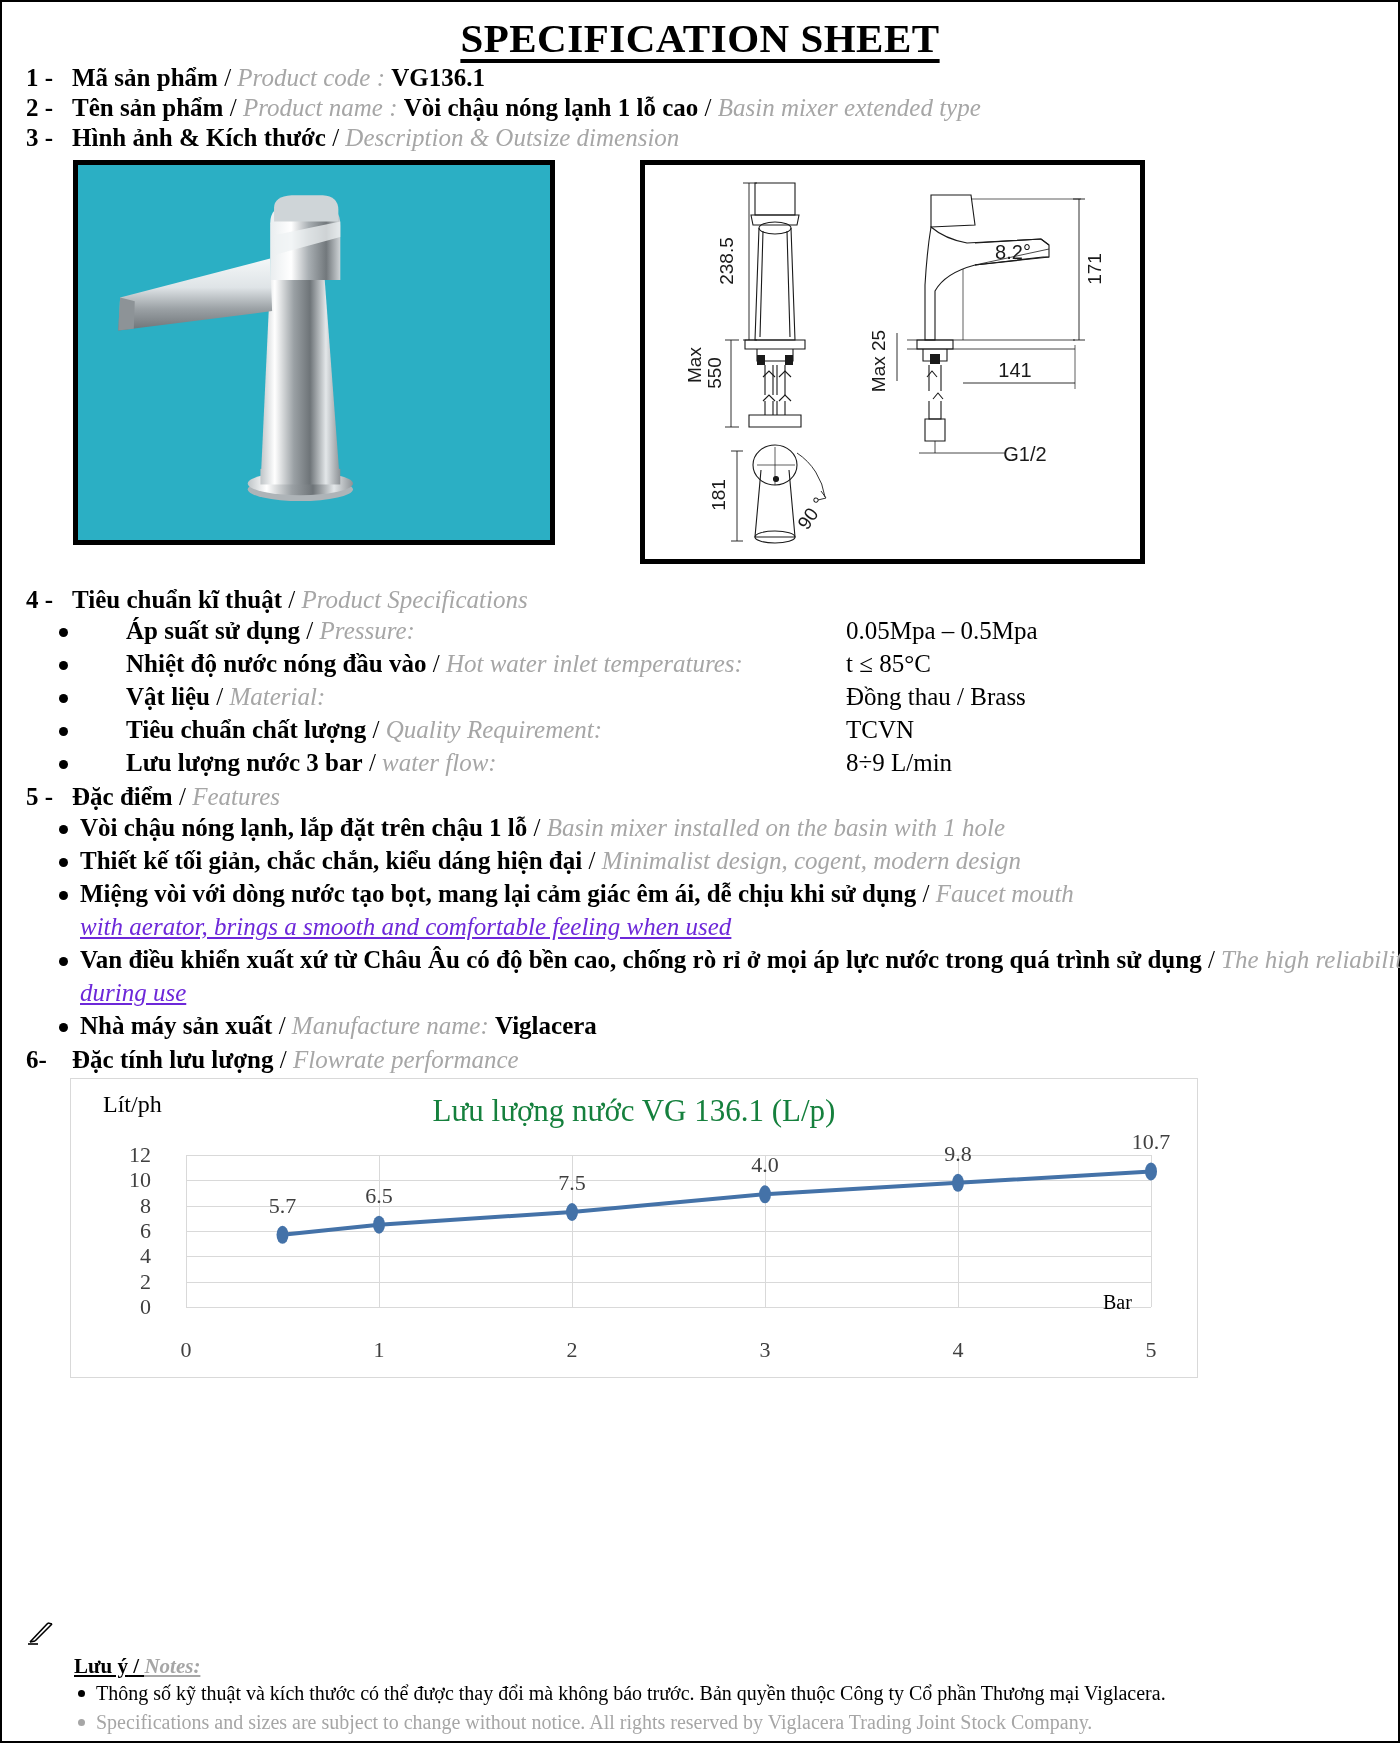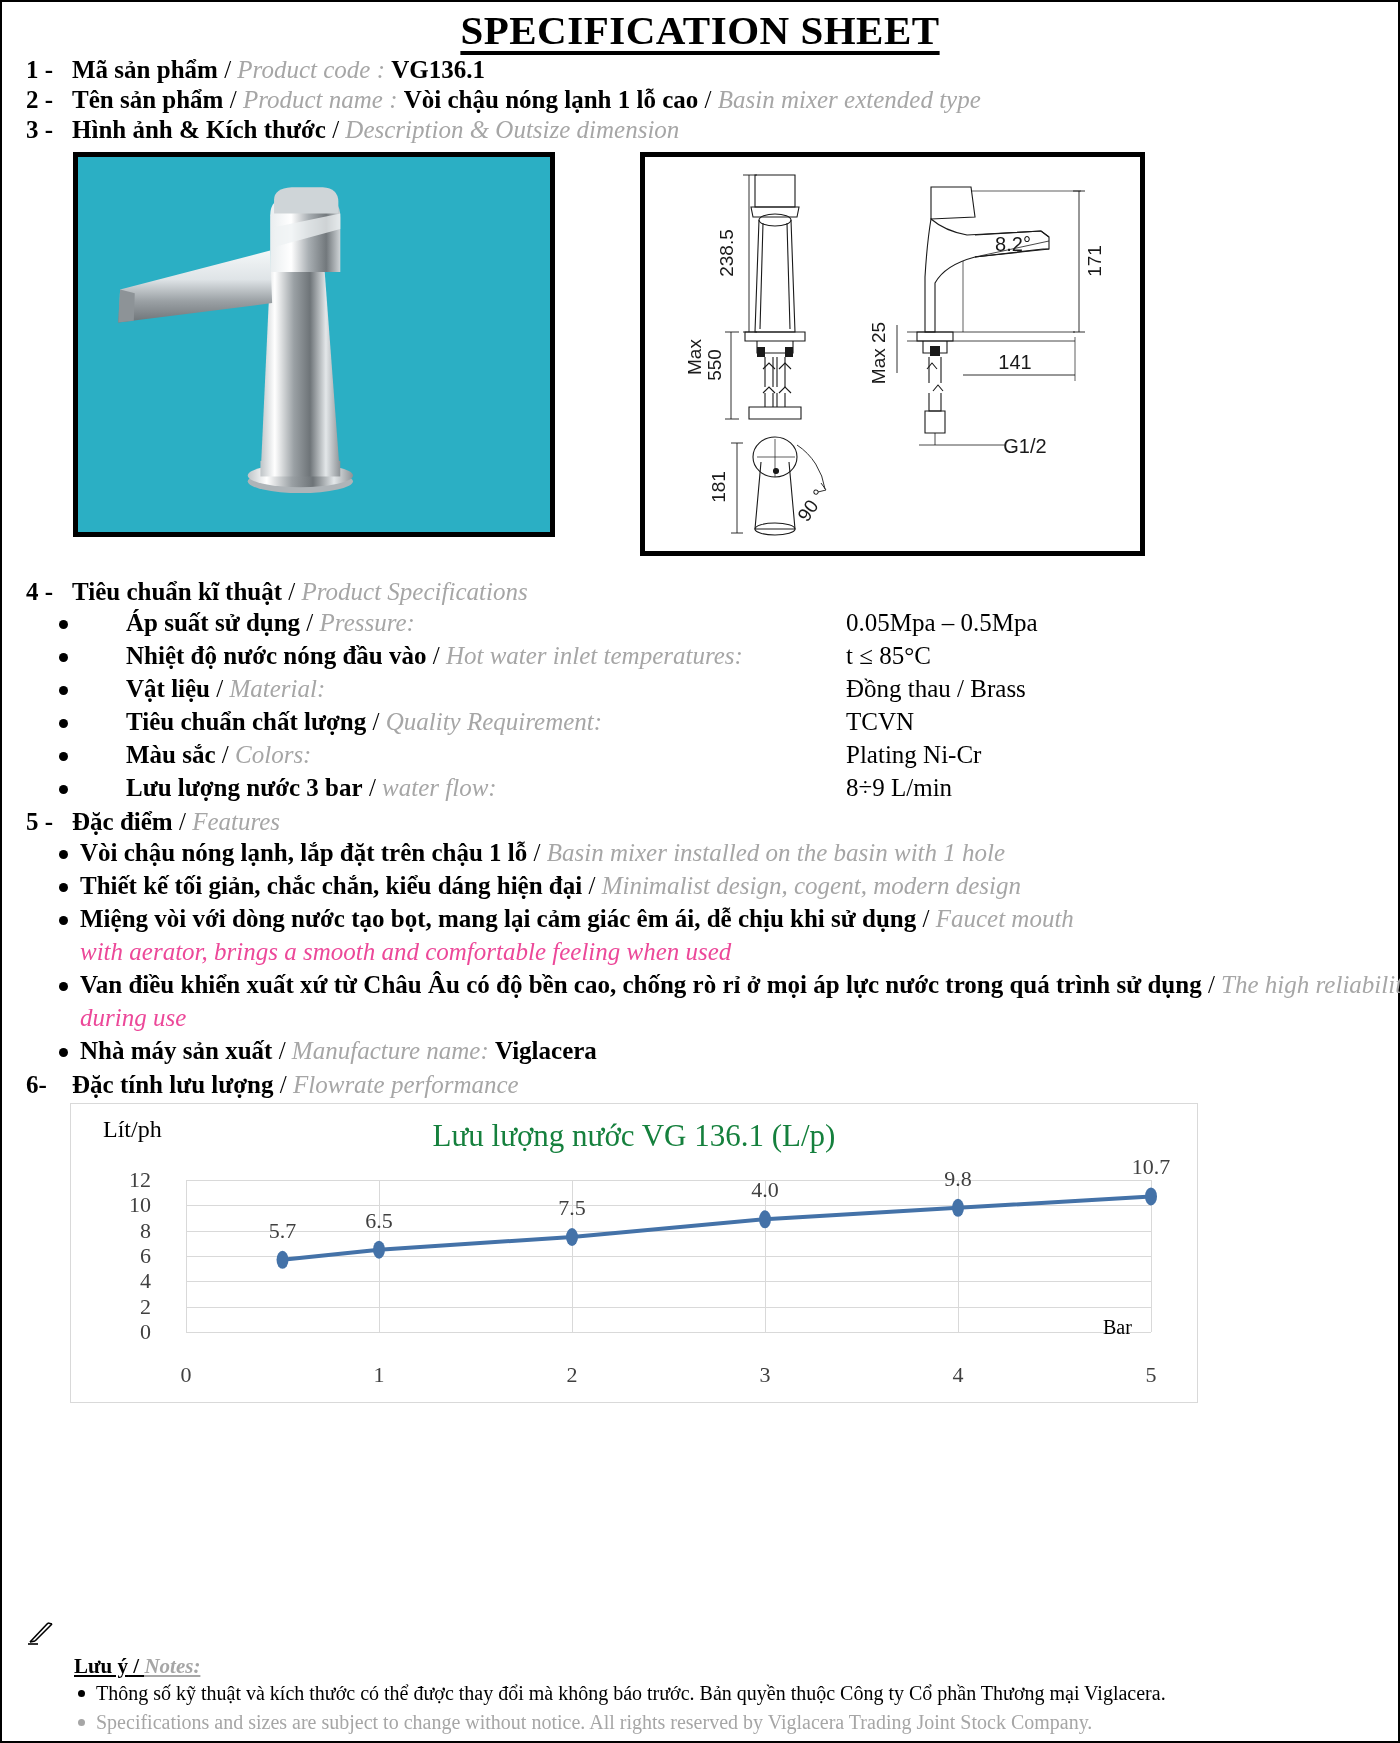--- a/index.html
+++ b/index.html
@@ -15,21 +15,21 @@
     width:1400px; height:1743px;
     box-sizing:border-box;
     border:2px solid #000;
   }
   
   .title{
     text-align:center;
     font-size:41px;
     font-weight:bold;
     letter-spacing:.5px;
-    padding-top:4px;
+    padding-top:12px;
     text-decoration:underline;
     text-decoration-thickness:4px;
     text-underline-offset:7px;
   }
   
   .rowline{
     display:flex;
     align-items:baseline;
     font-size:25px;
     padding:2px 0 0 24px;
@@ -88,21 +88,21 @@
     position:absolute;
     left:57px; top:14px;
     width:9px;height:9px;border-radius:50%;
     background:#000;
   }
   .spec-bullet{ display:flex; align-items:baseline; }
   .spec-label{ width:720px; flex:0 0 720px;margin-left:46px; }
   .spec-value{ white-space:pre; }
 
   .feat-bullet{ padding-right:30px; }
-  .feat-cont{ padding-left:78px; font-size:25px; line-height:1.32; color:#ec4899; font-style:italic;}
+  .feat-cont{ padding-left:78px; font-size:25px; line-height:1.32; color:#6d28d9; font-style:italic;text-decoration:underline;}
 
   
   .chartbox{
     position:relative;
     margin:4px 0 0 68px;
     width:1128px; height:300px;
     border:1px solid #d9d9d9;
     box-sizing:border-box;
     background:#fff;
   }
@@ -369,26 +369,20 @@
       <span class="spec-label">
         <span class="vn">Vật liệu</span><span class="sep"> / </span><span class="en">Material:</span>
       </span>
       <span class="spec-value">Đồng thau / Brass</span>
     </li>
     <li class="bullet spec-bullet">
       <span class="spec-label">
         <span class="vn">Tiêu chuẩn chất lượng</span><span class="sep"> / </span><span class="en">Quality Requirement:</span>
       </span>
       <span class="spec-value">TCVN</span>
-    </li>
-    <li class="bullet spec-bullet">
-      <span class="spec-label">
-        <span class="vn">Màu sắc</span><span class="sep"> / </span><span class="en">Colors:</span>
-      </span>
-      <span class="spec-value">Plating Ni-Cr</span>
     </li>
     <li class="bullet spec-bullet">
       <span class="spec-label">
         <span class="vn">Lưu lượng nước 3 bar</span><span class="sep"> / </span><span class="en">water flow:</span>
       </span>
       <span class="spec-value">8÷9 L/min</span>
     </li>
   </ul>
 
   <div class="sect-head">

